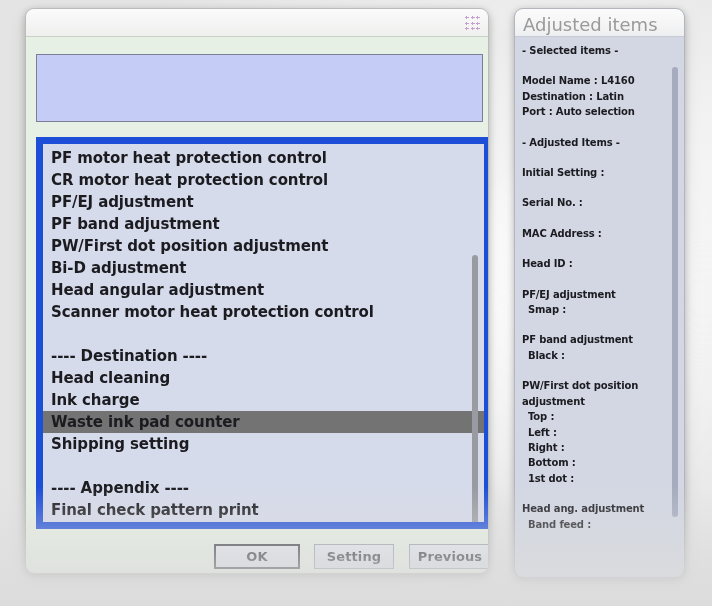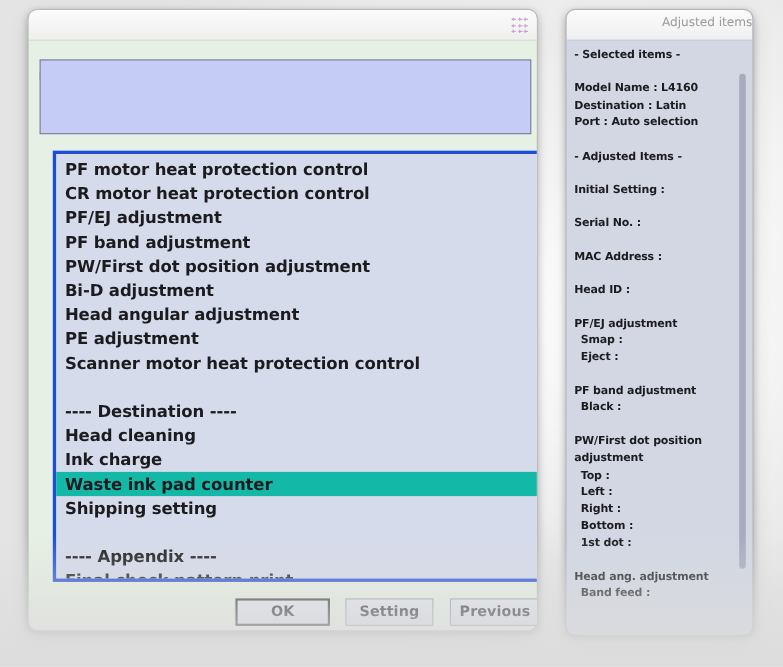--- a/index.html
+++ b/index.html
@@ -108,26 +108,26 @@
     width: 447px;
     height: 68px;
     background: #c5cdf7;
     border: 1px solid #7c7f94;
     box-sizing: border-box;
   }
 
   
   #operation-listbox {
     position: absolute;
-    left: 22px;
+    left: 10px;
     top: 128px;
     width: 455px;
     height: 392px;
     background: #d6dbeb;
-    border: 3px solid #1d4ed8;
+    border: 7px solid #1d4ed8;
     box-sizing: border-box;
     overflow: hidden;
   }
   .list-inner {
     position: relative;
     padding: 3px 0 0 0;
   }
   .list-item {
     height: 22px;
     line-height: 22px;
@@ -135,21 +135,21 @@
     font-size: 15px;
     font-weight: bold;
     color: #1b1b20;
     white-space: nowrap;
     letter-spacing: -.1px;
   }
   .list-item.blank {
     color: transparent;
   }
   .list-item.selected {
-    background: #14b8a6;
+    background: #737373;
   }
 
   
   #list-scrollbar {
     position: absolute;
     right: 3px;
     top: 3px;
     width: 12px;
     bottom: 3px;
   }
@@ -210,24 +210,23 @@
   }
   .panel-header {
     height: 27px;
     background: linear-gradient(180deg, #fbfbfb 0%, #f4f4f4 65%, #edeef1 100%);
     border-bottom: 1px solid #c7cad2;
     border-radius: 8px 8px 0 0;
   }
   .panel-header span {
     display: block;
     padding: 5px 0 0 8px;
-    font-size: 11px;
+    font-size: 18px;
     color: #9a9a9a;
     white-space: nowrap;
-    text-align: right;
   }
   .panel-body {
     position: relative;
     padding: 6px 0 0 7px;
   }
   .panel-line {
     font-size: 10px;
     font-weight: bold;
     color: #1b1b20;
     line-height: 15.4px;
@@ -286,21 +285,20 @@
 
     <div id="operation-listbox">
       <div class="list-inner">
           <div class="list-item">PF motor heat protection control</div>
           <div class="list-item">CR motor heat protection control</div>
           <div class="list-item">PF/EJ adjustment</div>
           <div class="list-item">PF band adjustment</div>
           <div class="list-item">PW/First dot position adjustment</div>
           <div class="list-item">Bi-D adjustment</div>
           <div class="list-item">Head angular adjustment</div>
-          <div class="list-item">PE adjustment</div>
           <div class="list-item">Scanner motor heat protection control</div>
           <div class="list-item blank">&nbsp;</div>
           <div class="list-item">---- Destination ----</div>
           <div class="list-item">Head cleaning</div>
           <div class="list-item">Ink charge</div>
           <div class="list-item selected">Waste ink pad counter</div>
           <div class="list-item">Shipping setting</div>
           <div class="list-item blank">&nbsp;</div>
           <div class="list-item">---- Appendix ----</div>
           <div class="list-item">Final check pattern print</div>
@@ -334,21 +332,20 @@
         <div class="panel-line">Initial Setting :</div>
         <div class="panel-line gap">&nbsp;</div>
         <div class="panel-line">Serial No. :</div>
         <div class="panel-line gap">&nbsp;</div>
         <div class="panel-line">MAC Address :</div>
         <div class="panel-line gap">&nbsp;</div>
         <div class="panel-line">Head ID :</div>
         <div class="panel-line gap">&nbsp;</div>
         <div class="panel-line">PF/EJ adjustment</div>
         <div class="panel-line indent">Smap :</div>
-        <div class="panel-line indent">Eject :</div>
         <div class="panel-line gap">&nbsp;</div>
         <div class="panel-line">PF band adjustment</div>
         <div class="panel-line indent">Black :</div>
         <div class="panel-line gap">&nbsp;</div>
         <div class="panel-line">PW/First dot position</div>
         <div class="panel-line">adjustment</div>
         <div class="panel-line indent">Top :</div>
         <div class="panel-line indent">Left :</div>
         <div class="panel-line indent">Right :</div>
         <div class="panel-line indent">Bottom :</div>

